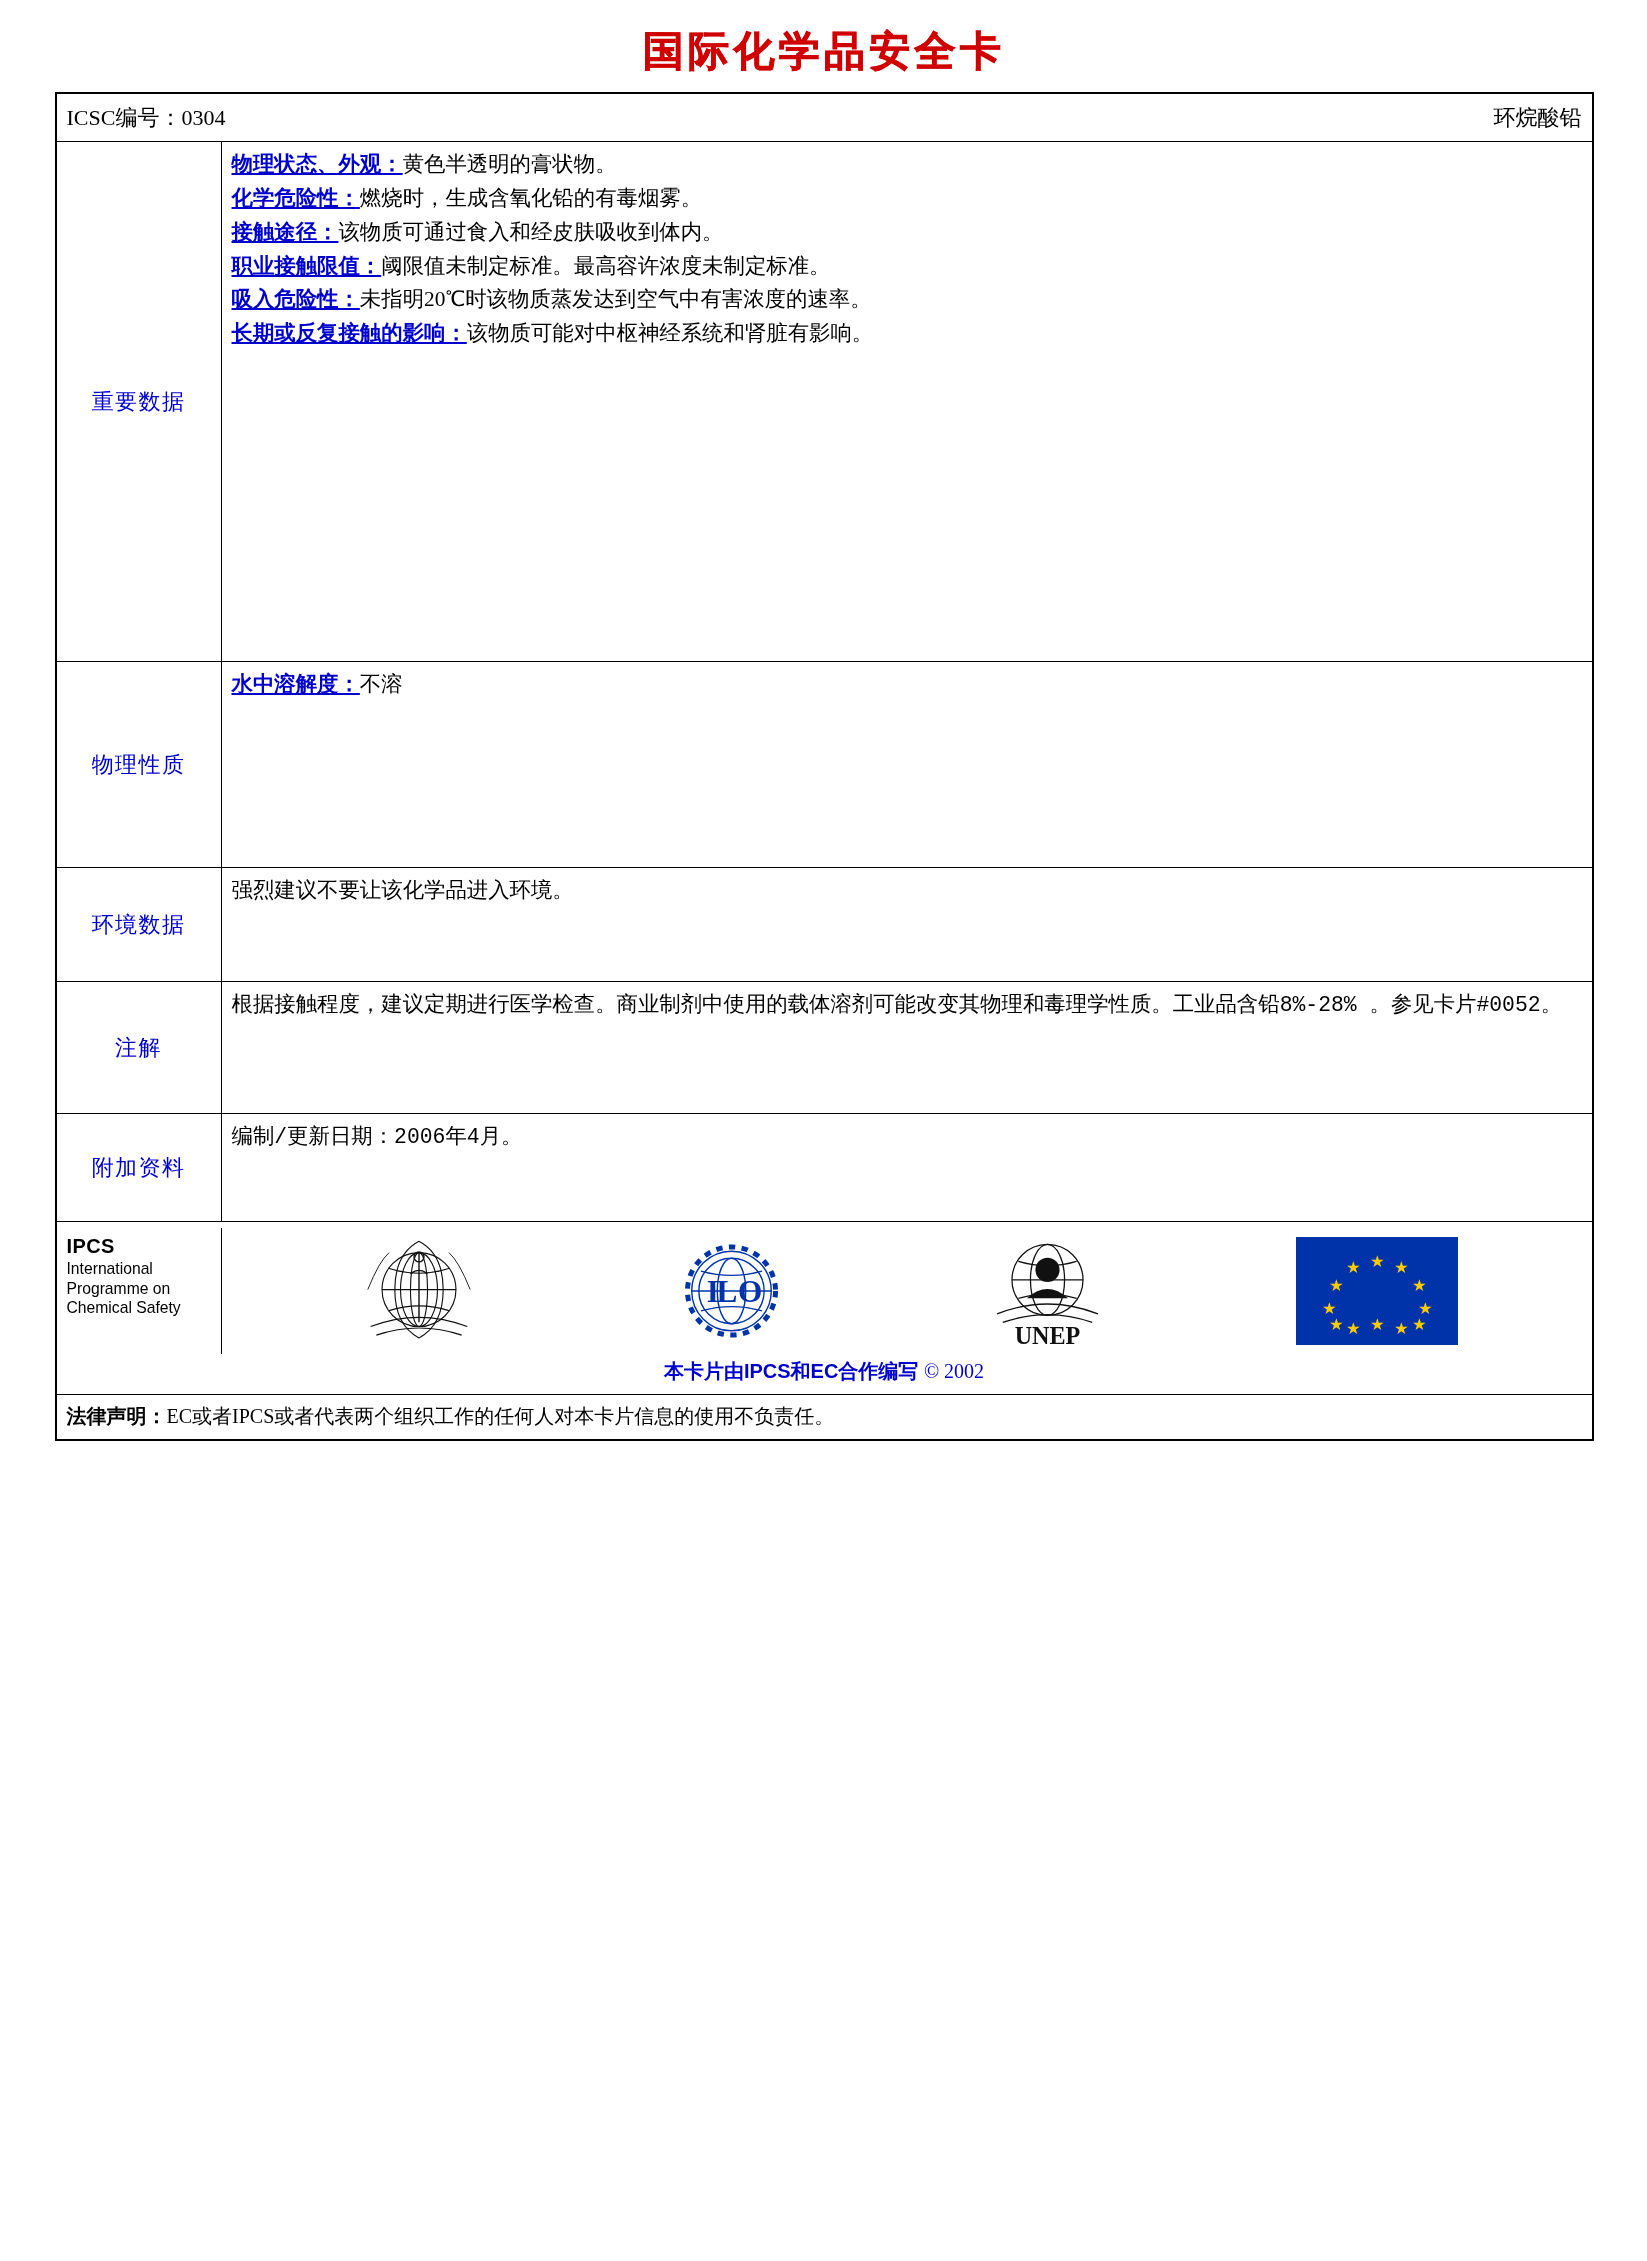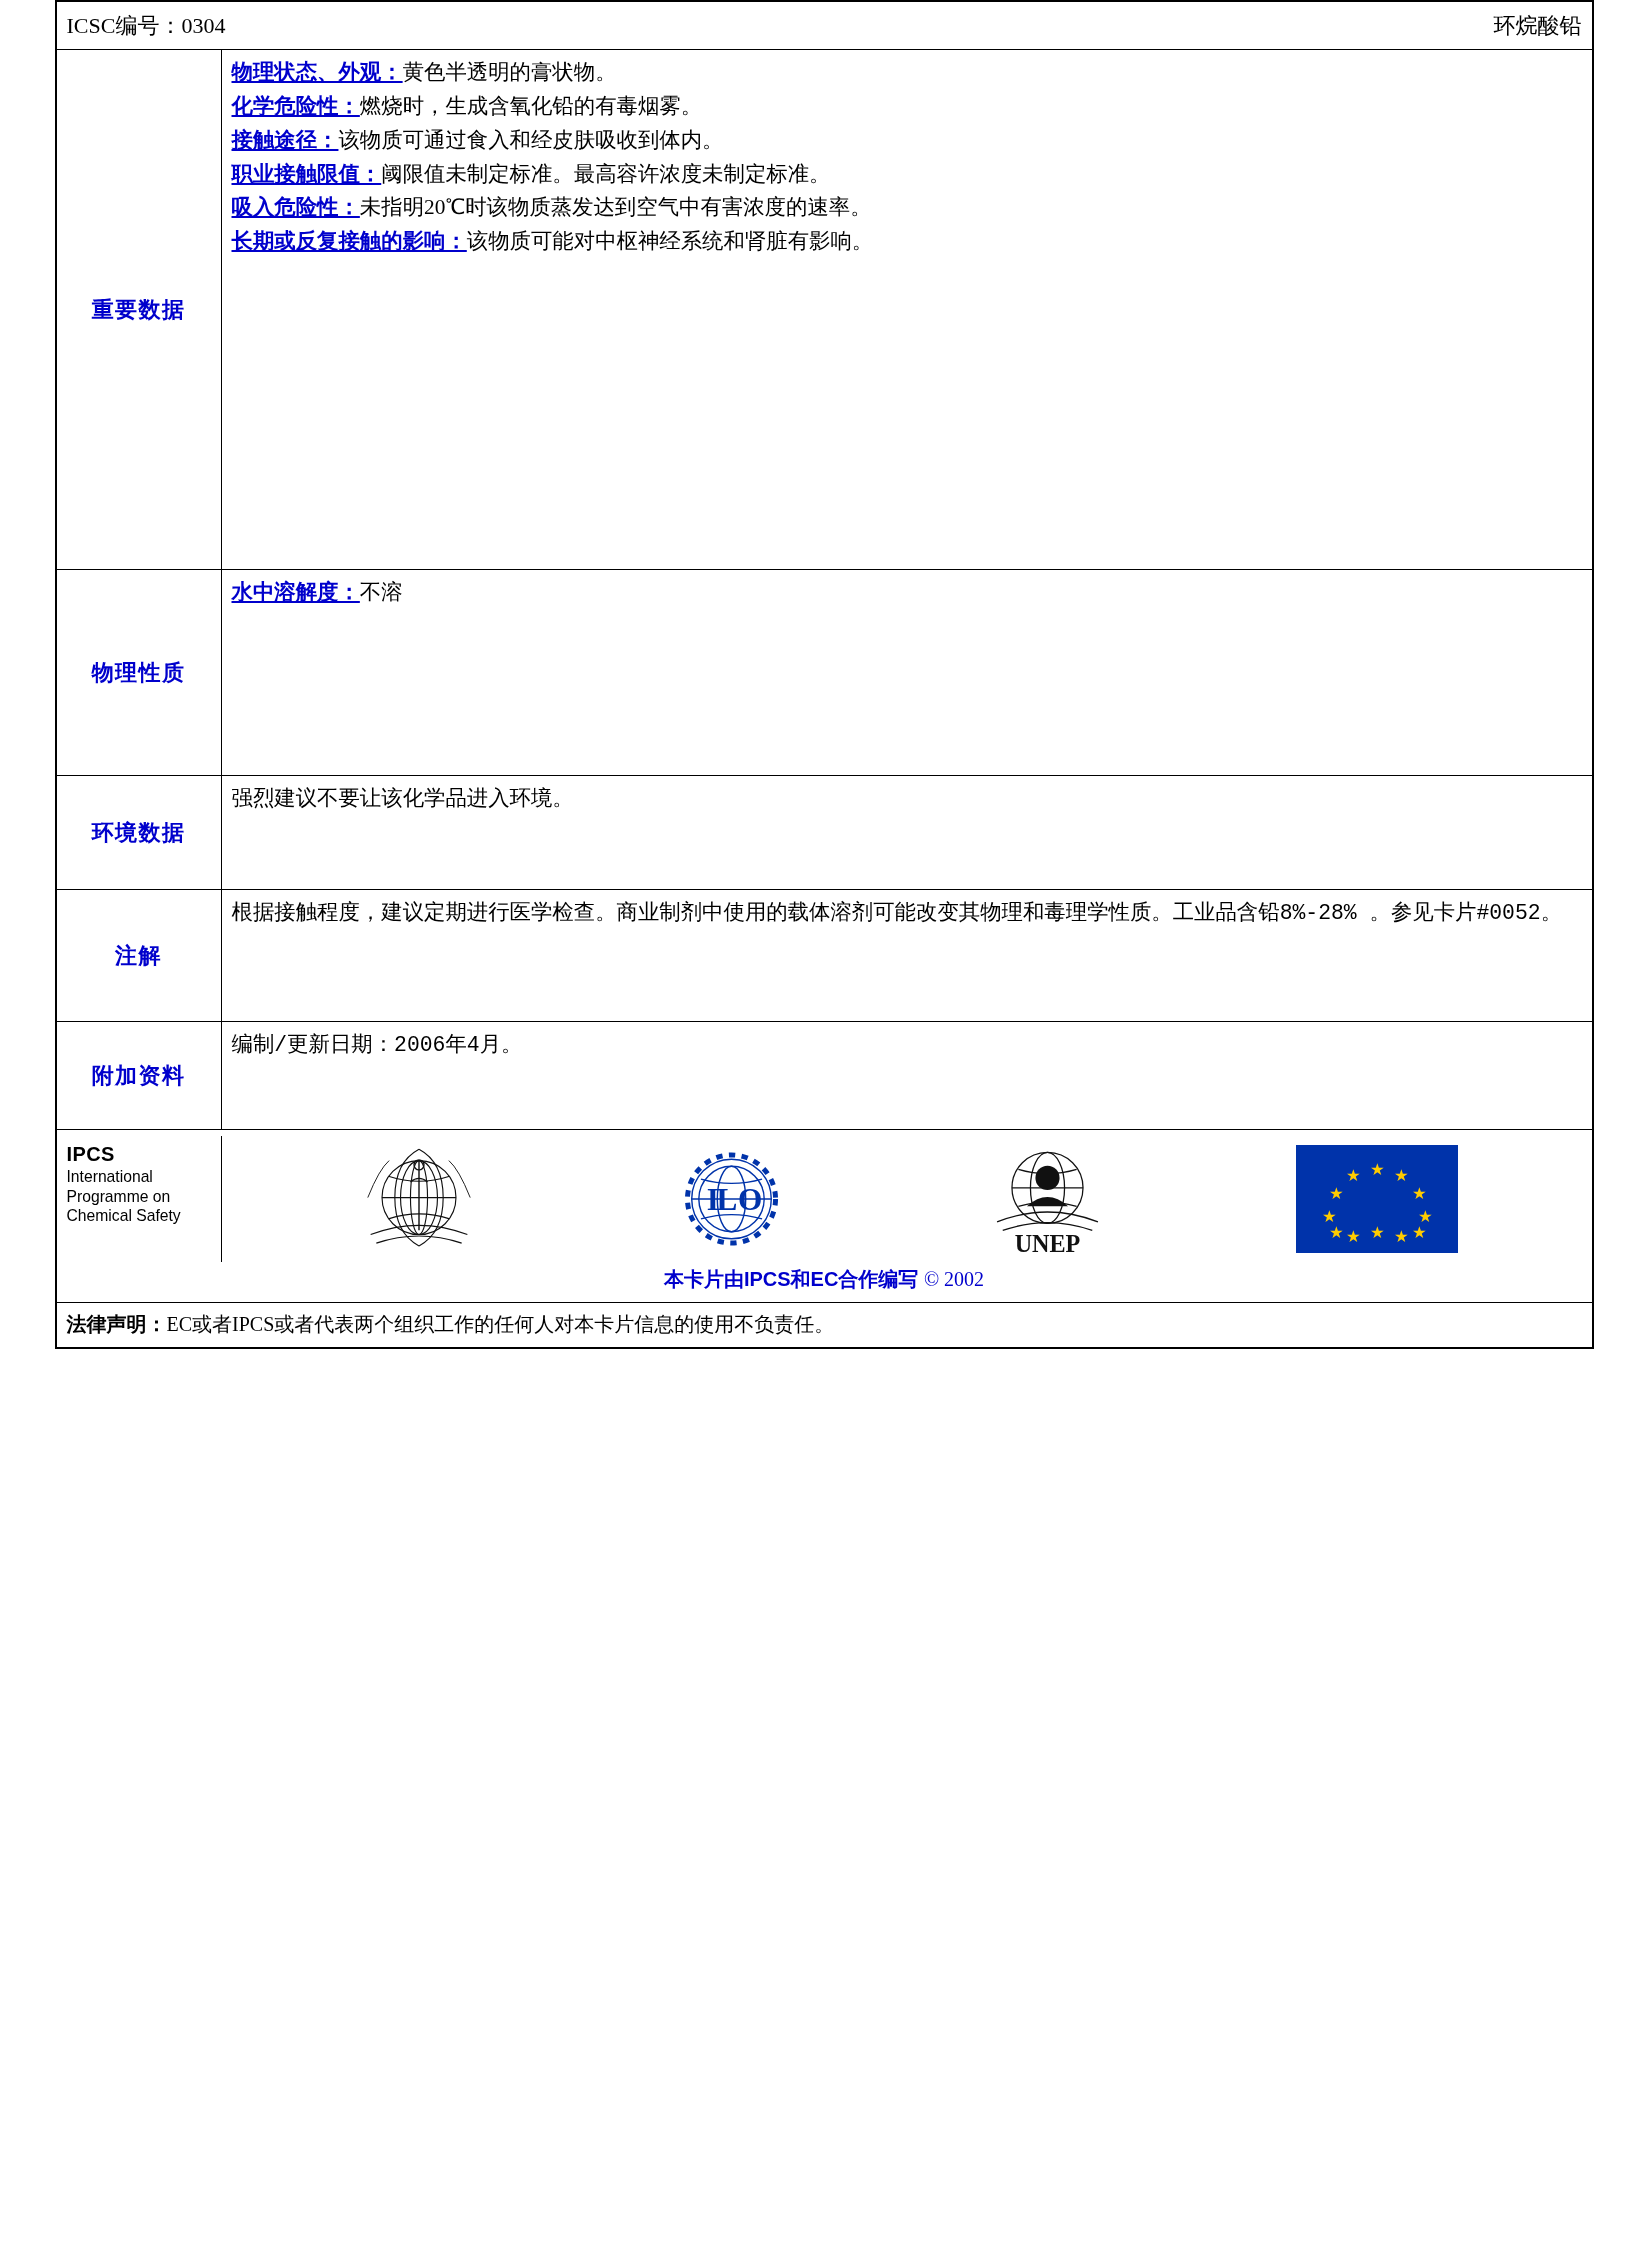--- a/index.html
+++ b/index.html
@@ -65,21 +65,20 @@
     border-right: 1.4px solid #000;
     color: #0000cc;
     font-size: 22px;
     font-family: "Liberation Sans", sans-serif;
     display: flex;
     align-items: center;
     justify-content: center;
     box-sizing: border-box;
     text-align: center;
     letter-spacing: 1.4px;
-    font-weight: bold;
   }
   .content {
     flex: 1;
     padding: 7.1px 10px 7.1px 10px;
     box-sizing: border-box;
   }
   .dline {
     font-size: 21.4px;
     line-height: 1.45;
     margin-bottom: 2.8px;
@@ -171,20 +170,21 @@
     font-size: 20px;
     font-family: "Liberation Serif", serif;
   }
   .legal b { font-family: "Liberation Sans", sans-serif; }
 </style>
 </head>
 <body>
 
 <div class="page">
 
+  <div class="doc-title">国际化学品安全卡</div>
 
   <div class="card">
 
     <div class="hdr">
       <span class="icsc">
         <span>ICSC编号：</span><span>0304</span>
       </span>
       <span class="name">环烷酸铅</span>
     </div>
 

